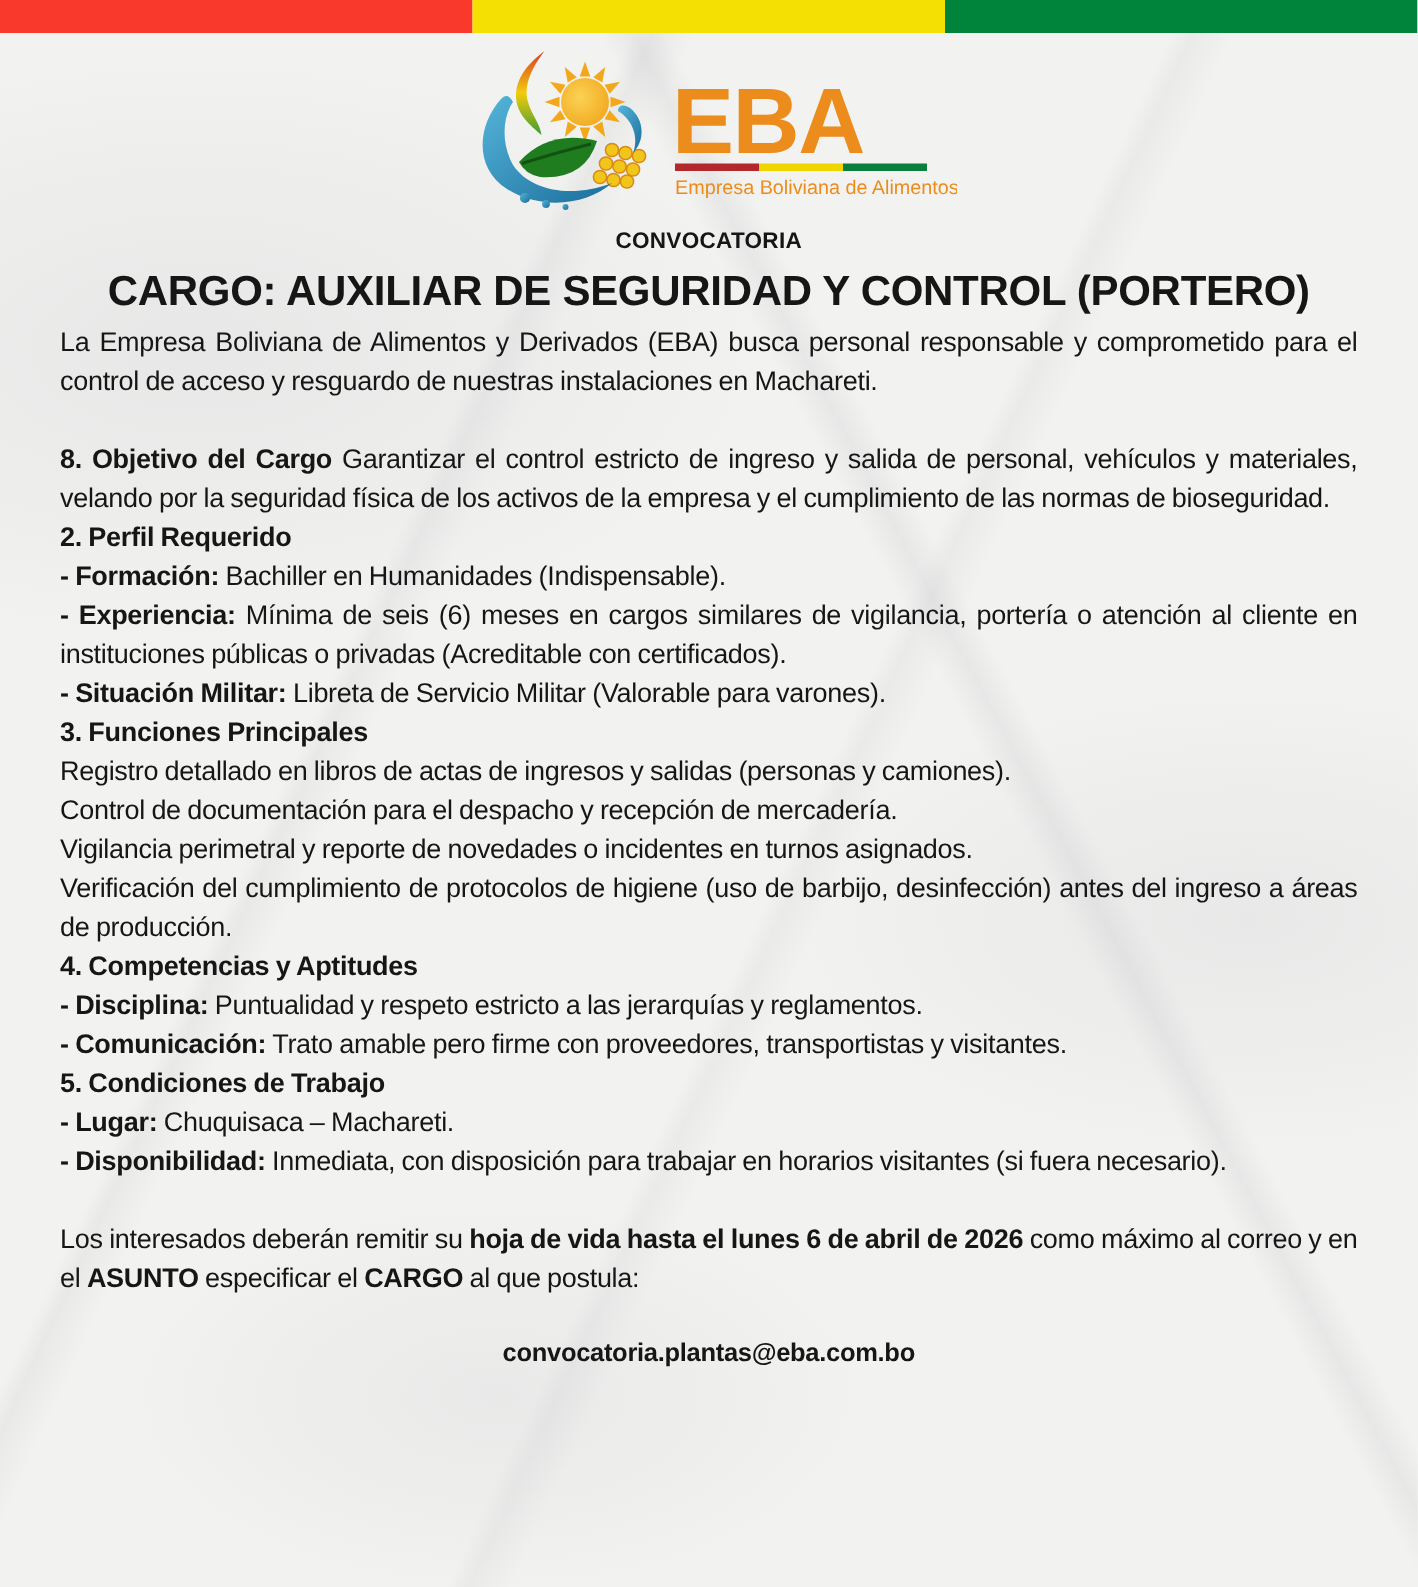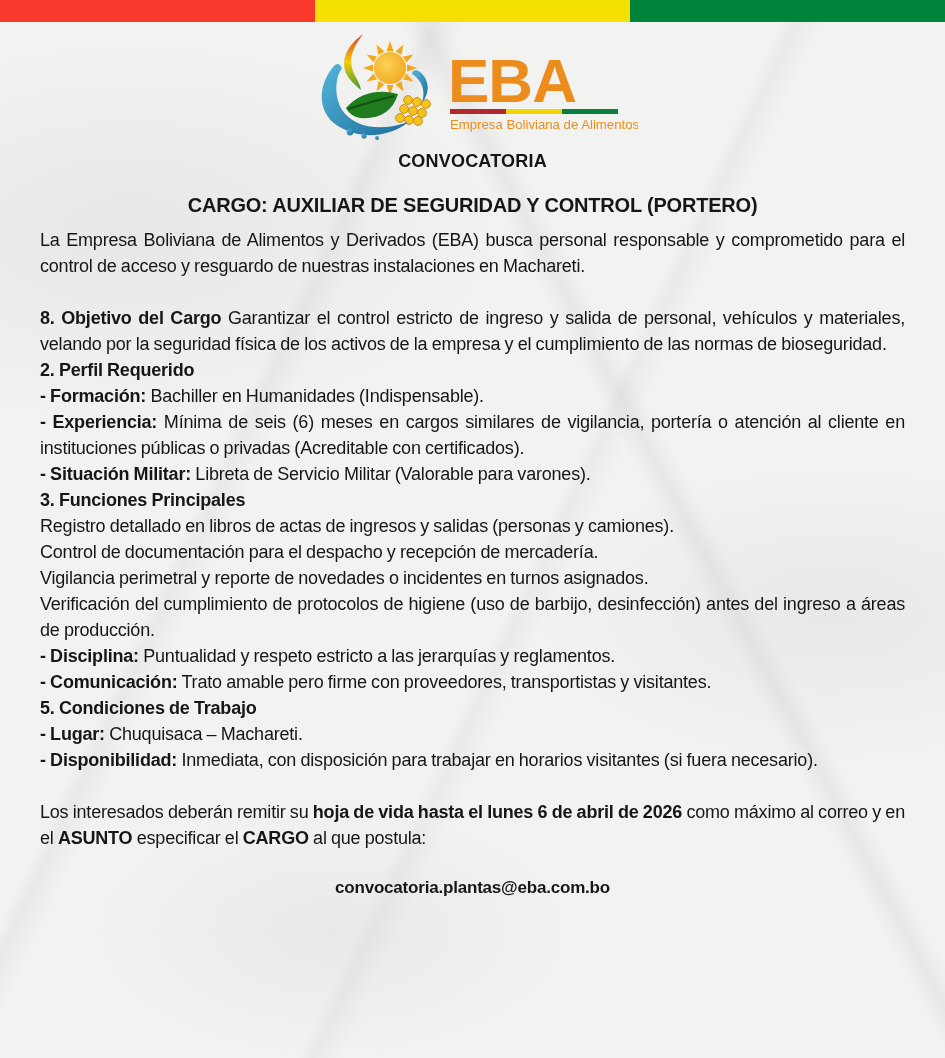--- a/index.html
+++ b/index.html
@@ -18,25 +18,25 @@
   .flag-bar{display:flex;height:22px;width:100%;}
   .flag-bar .seg{flex:1 1 0;}
   .seg.red{background:var(--flag-red);}
   .seg.yellow{background:var(--flag-yellow);}
   .seg.green{background:var(--flag-green);}
 
   .logo-row{display:flex;justify-content:center;margin-top:8px;}
   .logo-svg{display:block;}
 
   .title{
-    text-align:center;font-weight:bold;font-size:18px;line-height:26px;
-    margin:6px 0 16px 0;letter-spacing:0.2px;
+    text-align:center;font-weight:bold;font-size:15px;line-height:26px;
+    margin:6px 0 4px 0;letter-spacing:0.2px;
   }
   .subtitle{
-    text-align:center;font-weight:bold;font-size:20px;line-height:31px;
+    text-align:center;font-weight:bold;font-size:28px;line-height:31px;
     margin:1px 0 0 0;letter-spacing:-0.2px;
   }
   .content{
     padding:6px 40px 0 40px;
     font-size:18px;line-height:26px;
     text-align:justify;letter-spacing:-0.2px;word-spacing:-0.5px;
   }
   .content p{margin:0;}
   .content p.gap{margin-top:26px;}
   .content b{letter-spacing:-0.2px;}
@@ -134,20 +134,21 @@
     <p class="gap"><b>8. Objetivo del Cargo</b><span> Garantizar el control estricto de ingreso y salida de personal, vehículos y materiales, velando por la seguridad física de los activos de la empresa y el cumplimiento de las normas de bioseguridad.</span></p>
     <p><b>2. Perfil Requerido</b></p>
     <p><b>- Formación:</b><span> Bachiller en Humanidades (Indispensable).</span></p>
     <p><b>- Experiencia:</b><span> Mínima de seis (6) meses en cargos similares de vigilancia, portería o atención al cliente en instituciones públicas o privadas (Acreditable con certificados).</span></p>
     <p><b>- Situación Militar:</b><span> Libreta de Servicio Militar (Valorable para varones).</span></p>
     <p><b>3. Funciones Principales</b></p>
     <p><span>Registro detallado en libros de actas de ingresos y salidas (personas y camiones).</span></p>
     <p><span>Control de documentación para el despacho y recepción de mercadería.</span></p>
     <p><span>Vigilancia perimetral y reporte de novedades o incidentes en turnos asignados.</span></p>
     <p><span>Verificación del cumplimiento de protocolos de higiene (uso de barbijo, desinfección) antes del ingreso a áreas de producción.</span></p>
+    <p><b>4. Competencias y Aptitudes</b></p>
     <p><b>- Disciplina:</b><span> Puntualidad y respeto estricto a las jerarquías y reglamentos.</span></p>
     <p><b>- Comunicación:</b><span> Trato amable pero firme con proveedores, transportistas y visitantes.</span></p>
     <p><b>5. Condiciones de Trabajo</b></p>
     <p><b>- Lugar:</b><span> Chuquisaca – Machareti.</span></p>
     <p><b>- Disponibilidad:</b><span> Inmediata, con disposición para trabajar en horarios visitantes (si fuera necesario).</span></p>
     <p class="gap"><span>Los interesados deberán remitir su </span><b>hoja de vida hasta el lunes 6 de abril de 2026</b><span> como máximo al correo y en el </span><b>ASUNTO</b><span> especificar el </span><b>CARGO</b><span> al que postula:</span></p>
   </div>
 
 <div class="email">convocatoria.plantas@eba.com.bo</div>
 

